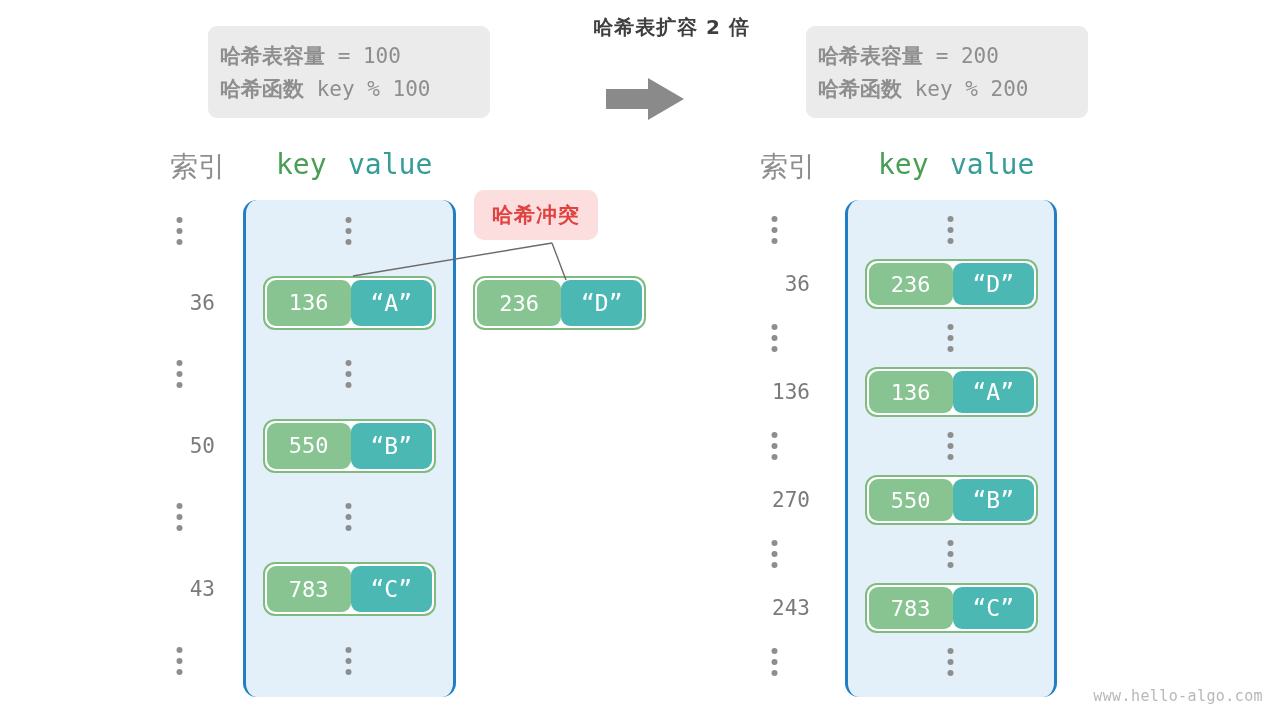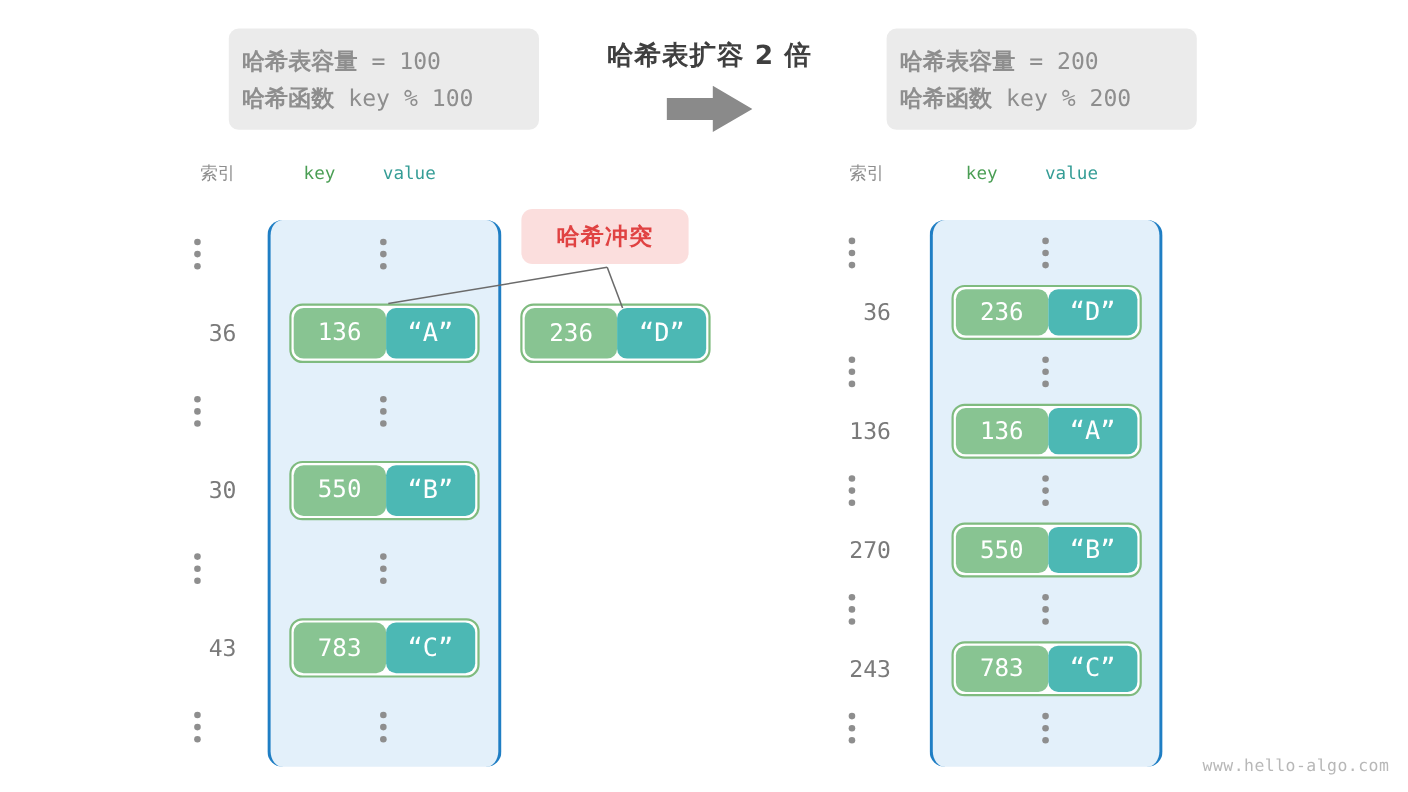--- a/index.html
+++ b/index.html
@@ -40,42 +40,42 @@
     font-weight: bold;
     color: #8e8e8e;
   }
   #info-left  { left: 208px; top: 26px;  width: 282px; height: 92px; }
   #info-right { left: 806px; top: 26px;  width: 282px; height: 92px; }
 
   
   #transform-caption {
     position: absolute;
     left: 540px;
-    top: 34px;
+    top: 14px;
     width: 210px;
-    text-align: center;
-    font-size: 24px;
+    text-align: right;
+    font-size: 20px;
     font-weight: bold;
     color: #3f3f3f;
     letter-spacing: 1px;
     white-space: pre;
   }
   #transform-arrow {
     position: absolute;
     left: 606px;
     top: 78px;
     width: 78px;
     height: 42px;
   }
 
   
   .col-head {
     position: absolute;
     font-family: "DejaVu Sans Mono", "Liberation Mono", monospace;
-    font-size: 16px;
+    font-size: 28px;
     white-space: pre;
   }
   .head-index { color: #8e8e8e; font-family: "DejaVu Sans", "Liberation Sans", sans-serif; }
   .head-key   { color: #4a9e54; }
   .head-value { color: #359d96; }
 
   
   .table-panel {
     position: absolute;
     background: #e3f0fa;
@@ -144,21 +144,21 @@
   
   .pair-sm { width: 173px; height: 50px; }
   .pair-sm .kv-key { width: 86px; height: 100%; font-size: 22px; }
   .pair-sm .kv-val { width: 82px; height: 100%; font-size: 23px; }
 
   
   #collision-badge {
     position: absolute;
     left: 474px;
     top: 190px;
-    width: 152px;
+    width: 124px;
     height: 50px;
     background: #fbdedd;
     border-radius: 10px;
     display: flex;
     align-items: center;
     justify-content: center;
     font-size: 21px;
     font-weight: bold;
     color: #e04242;
     letter-spacing: 1px;
@@ -232,21 +232,21 @@
       <div class="vdots" style="left: 180px; top: 374.2px;">
         <i></i>
         <i></i>
         <i></i>
       </div>
       <div class="vdots" style="left: 349px; top: 374.2px;">
         <i></i>
         <i></i>
         <i></i>
       </div>
-      <div class="index-label" style="left: 145px; top: 445.8px; width: 70px;">30</div>
+      <div class="index-label" style="left: 145px; top: 445.8px; width: 70px;">50</div>
       <div class="kv-pair pair-lg" style="left: 262.5px; top: 445.8px;">
         <div class="kv-key">550</div>
         <div class="kv-val">“B”</div>
       </div>
       <div class="index-label" style="left: 145px; top: 517.4px; width: 70px;"></div>
       <div class="vdots" style="left: 180px; top: 517.4px;">
         <i></i>
         <i></i>
         <i></i>
       </div>

